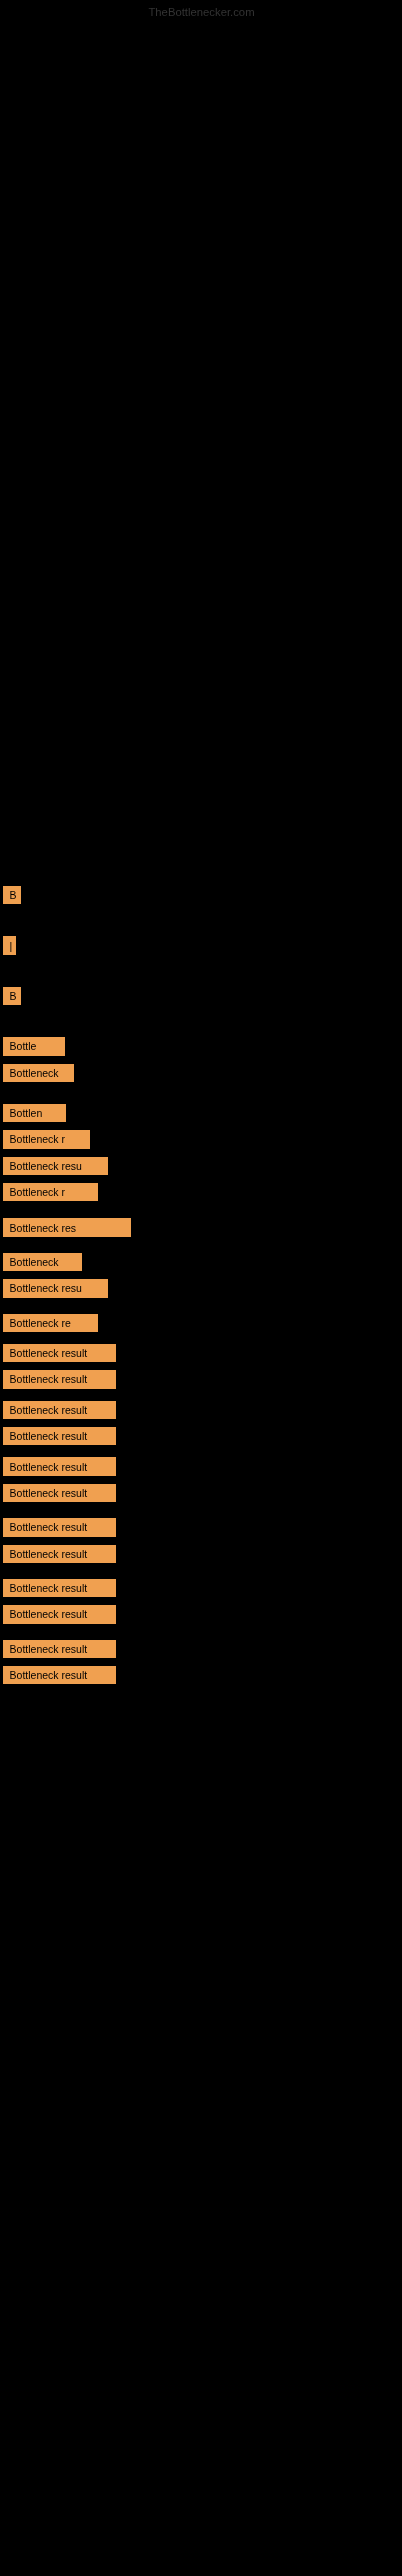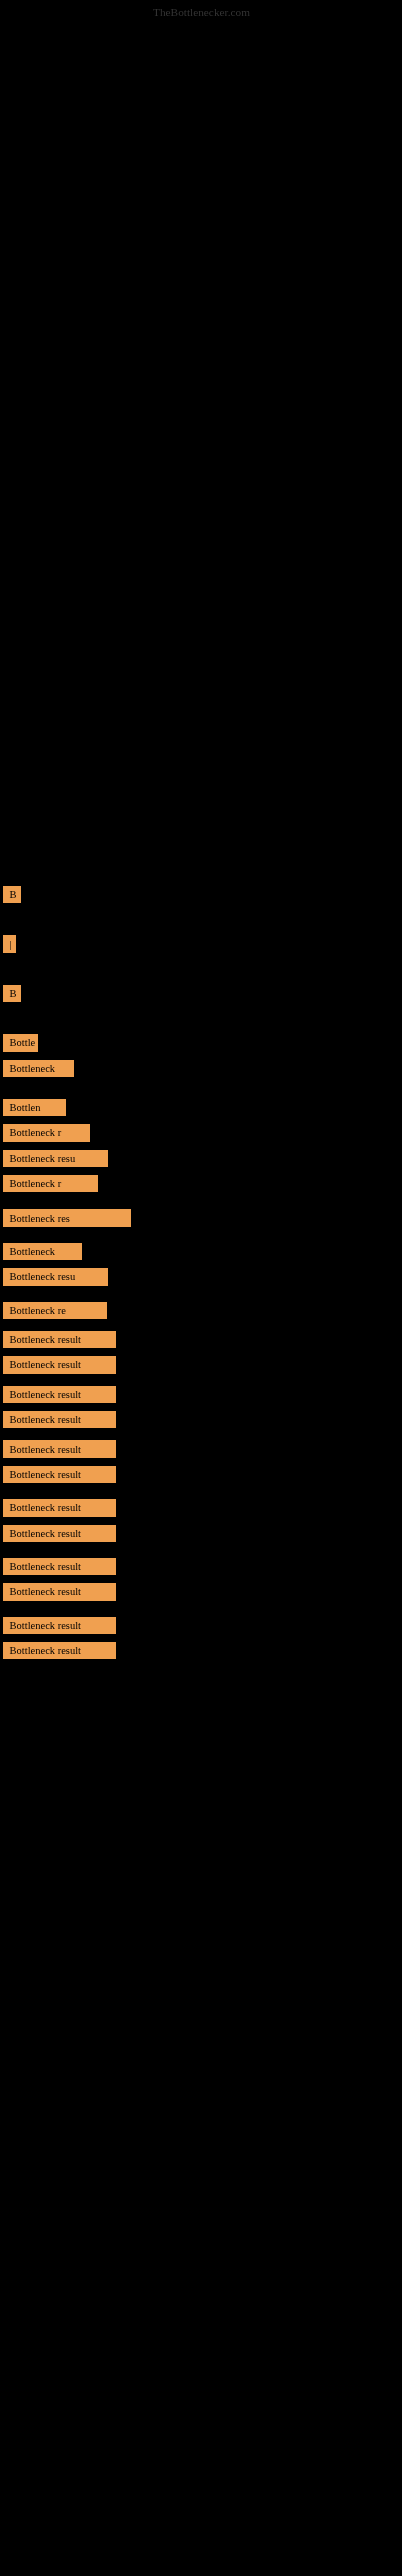--- a/index.html
+++ b/index.html
@@ -1,19 +1,18 @@
 <!DOCTYPE html>
 <html style="font-size:13px"><head>
   <meta charset="utf-8">
   <style>
     * {
       margin: 0;
       padding: 0;
       box-sizing: border-box;
-      font-family: Liberation Serif, serif;
     }
 
     body {
       background-color: #000000;
       width: 403px;
       min-height: 2576px;
       font-family: Arial, sans-serif;
       position: relative;
     }
 
@@ -43,30 +42,30 @@
       padding: 3.2px 6.4px;
       margin-bottom: 4.8px;
       margin-left: 3.2px;
       white-space: nowrap;
       overflow: hidden;
     }
 
     .b1 { width: 17.7px; margin-top: 0px; }
     .b2 { width: 13px; margin-top: 32px; }
     .b3 { width: 17.7px; margin-top: 32px; }
-    .b4 { width: 35px; margin-top: 32px; }
+    .b4 { width: 62px; margin-top: 32px; }
     .b5 { width: 71px; margin-top: 8px; }
     .b6 { width: 63px; margin-top: 22px; }
     .b7 { width: 87px; margin-top: 8px; }
     .b8 { width: 105px; margin-top: 8px; }
     .b9 { width: 95px; margin-top: 8px; }
     .b10 { width: 128px; margin-top: 17px; }
     .b11 { width: 79px; margin-top: 16px; }
     .b12 { width: 105px; margin-top: 8px; }
-    .b13 { width: 104px; margin-top: 16px; }
+    .b13 { width: 95px; margin-top: 16px; }
     .b14 { width: 113px; margin-top: 12px; }
     .b15 { width: 113px; margin-top: 8px; }
     .b16 { width: 113px; margin-top: 12px; }
     .b17 { width: 113px; margin-top: 8px; }
     .b18 { width: 113px; margin-top: 12px; }
     .b19 { width: 113px; margin-top: 8px; }
     .b20 { width: 113px; margin-top: 16px; }
     .b21 { width: 113px; margin-top: 8px; }
     .b22 { width: 113px; margin-top: 16px; }
     .b23 { width: 113px; margin-top: 8px; }

